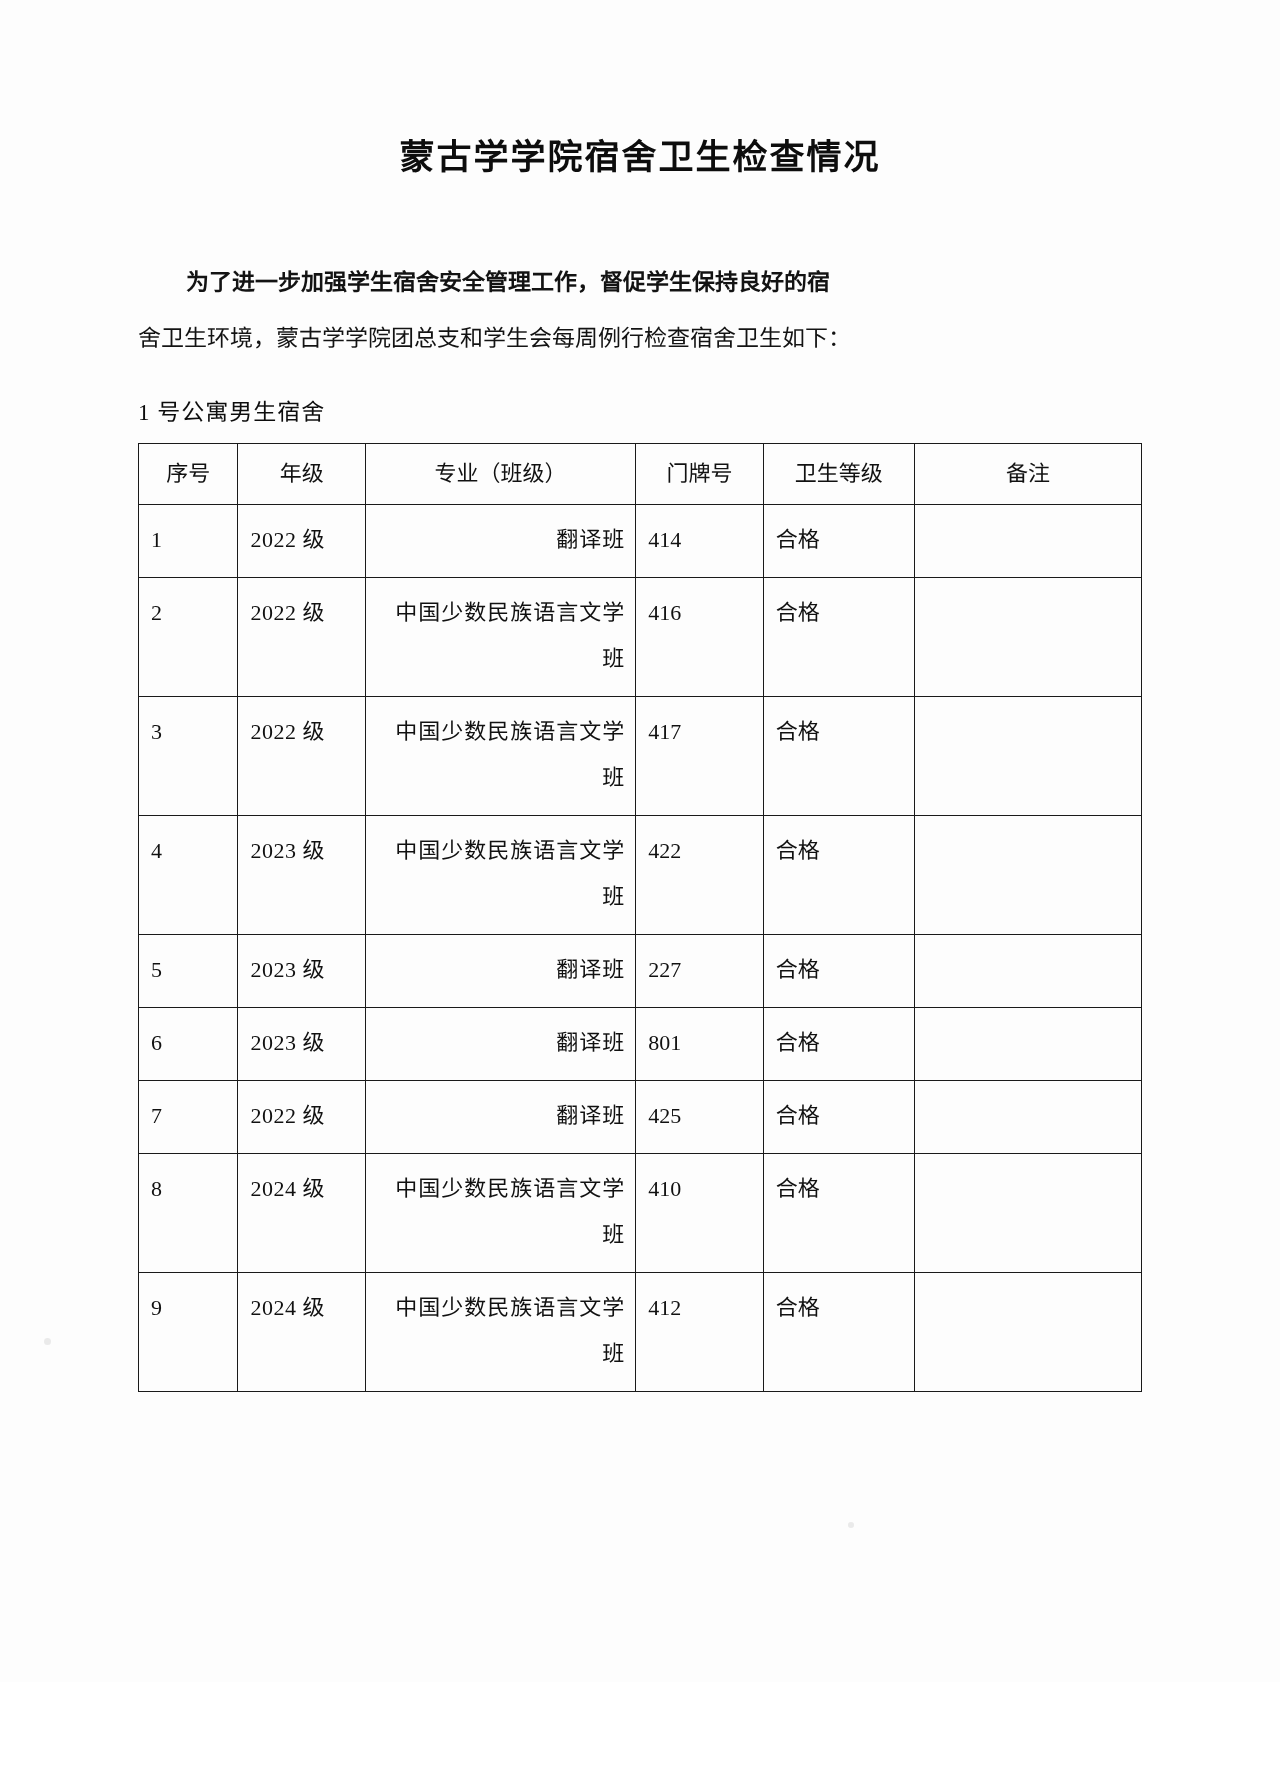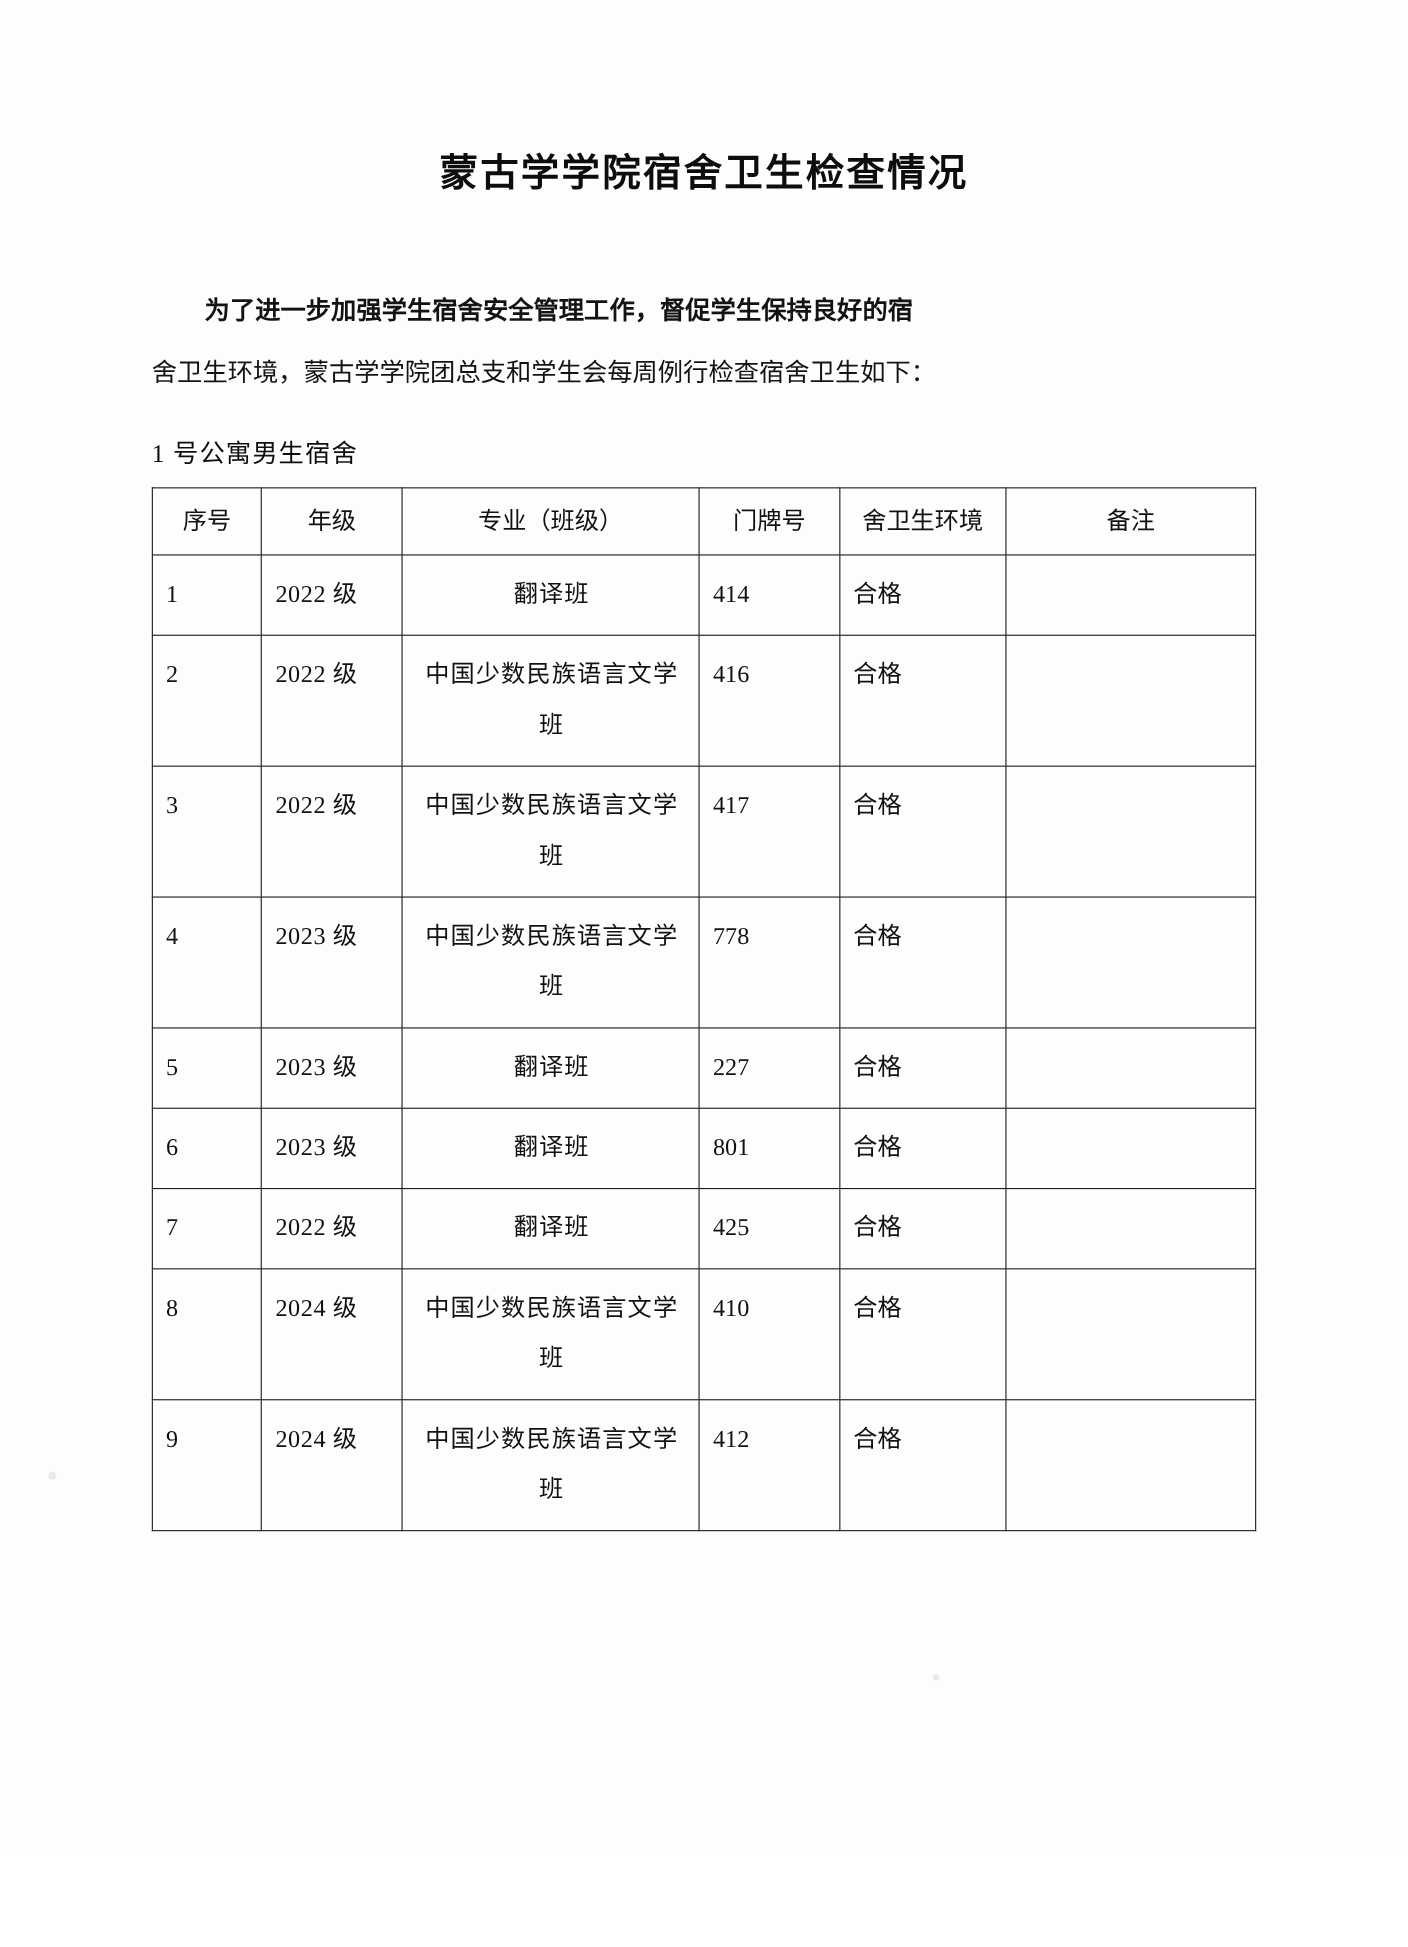--- a/index.html
+++ b/index.html
@@ -89,21 +89,21 @@
   }
   .col-idx    { width: 92px; }
   .col-grade  { width: 118px; }
   .col-major  { width: 250px; }
   .col-room   { width: 118px; }
   .col-level  { width: 140px; }
   .col-note   { width: 210px; }
 
   td.c-idx    { text-align: left; }
   td.c-grade  { text-align: left; letter-spacing: 0.5px; }
-  td.c-major  { text-align: center; letter-spacing: 1px; }
+  td.c-major  { text-align: right; letter-spacing: 1px; }
   td.c-room   { text-align: left; }
   td.c-level  { text-align: left; }
   td.c-note   { text-align: left; }
 
   .major-two-line {
     letter-spacing: 3px;
   }
   .speck {
     position: absolute;
     background: #d8d8d8;
@@ -137,21 +137,21 @@
         <col class="col-room">
         <col class="col-level">
         <col class="col-note">
       </colgroup>
       <thead>
         <tr>
           <th>序号</th>
           <th>年级</th>
           <th>专业（班级）</th>
           <th>门牌号</th>
-          <th>舍卫生环境</th>
+          <th>卫生等级</th>
           <th>备注</th>
         </tr>
       </thead>
       <tbody>
         <tr>
           <td class="c-idx">1</td>
           <td class="c-grade">2022 级</td>
           <td class="c-major">翻译班</td>
           <td class="c-room">414</td>
           <td class="c-level">合格</td>
@@ -170,21 +170,21 @@
           <td class="c-grade">2022 级</td>
           <td class="c-major major-two-line">中国少数民族语言文学班</td>
           <td class="c-room">417</td>
           <td class="c-level">合格</td>
           <td class="c-note"></td>
         </tr>
         <tr>
           <td class="c-idx">4</td>
           <td class="c-grade">2023 级</td>
           <td class="c-major major-two-line">中国少数民族语言文学班</td>
-          <td class="c-room">778</td>
+          <td class="c-room">422</td>
           <td class="c-level">合格</td>
           <td class="c-note"></td>
         </tr>
         <tr>
           <td class="c-idx">5</td>
           <td class="c-grade">2023 级</td>
           <td class="c-major">翻译班</td>
           <td class="c-room">227</td>
           <td class="c-level">合格</td>
           <td class="c-note"></td>

